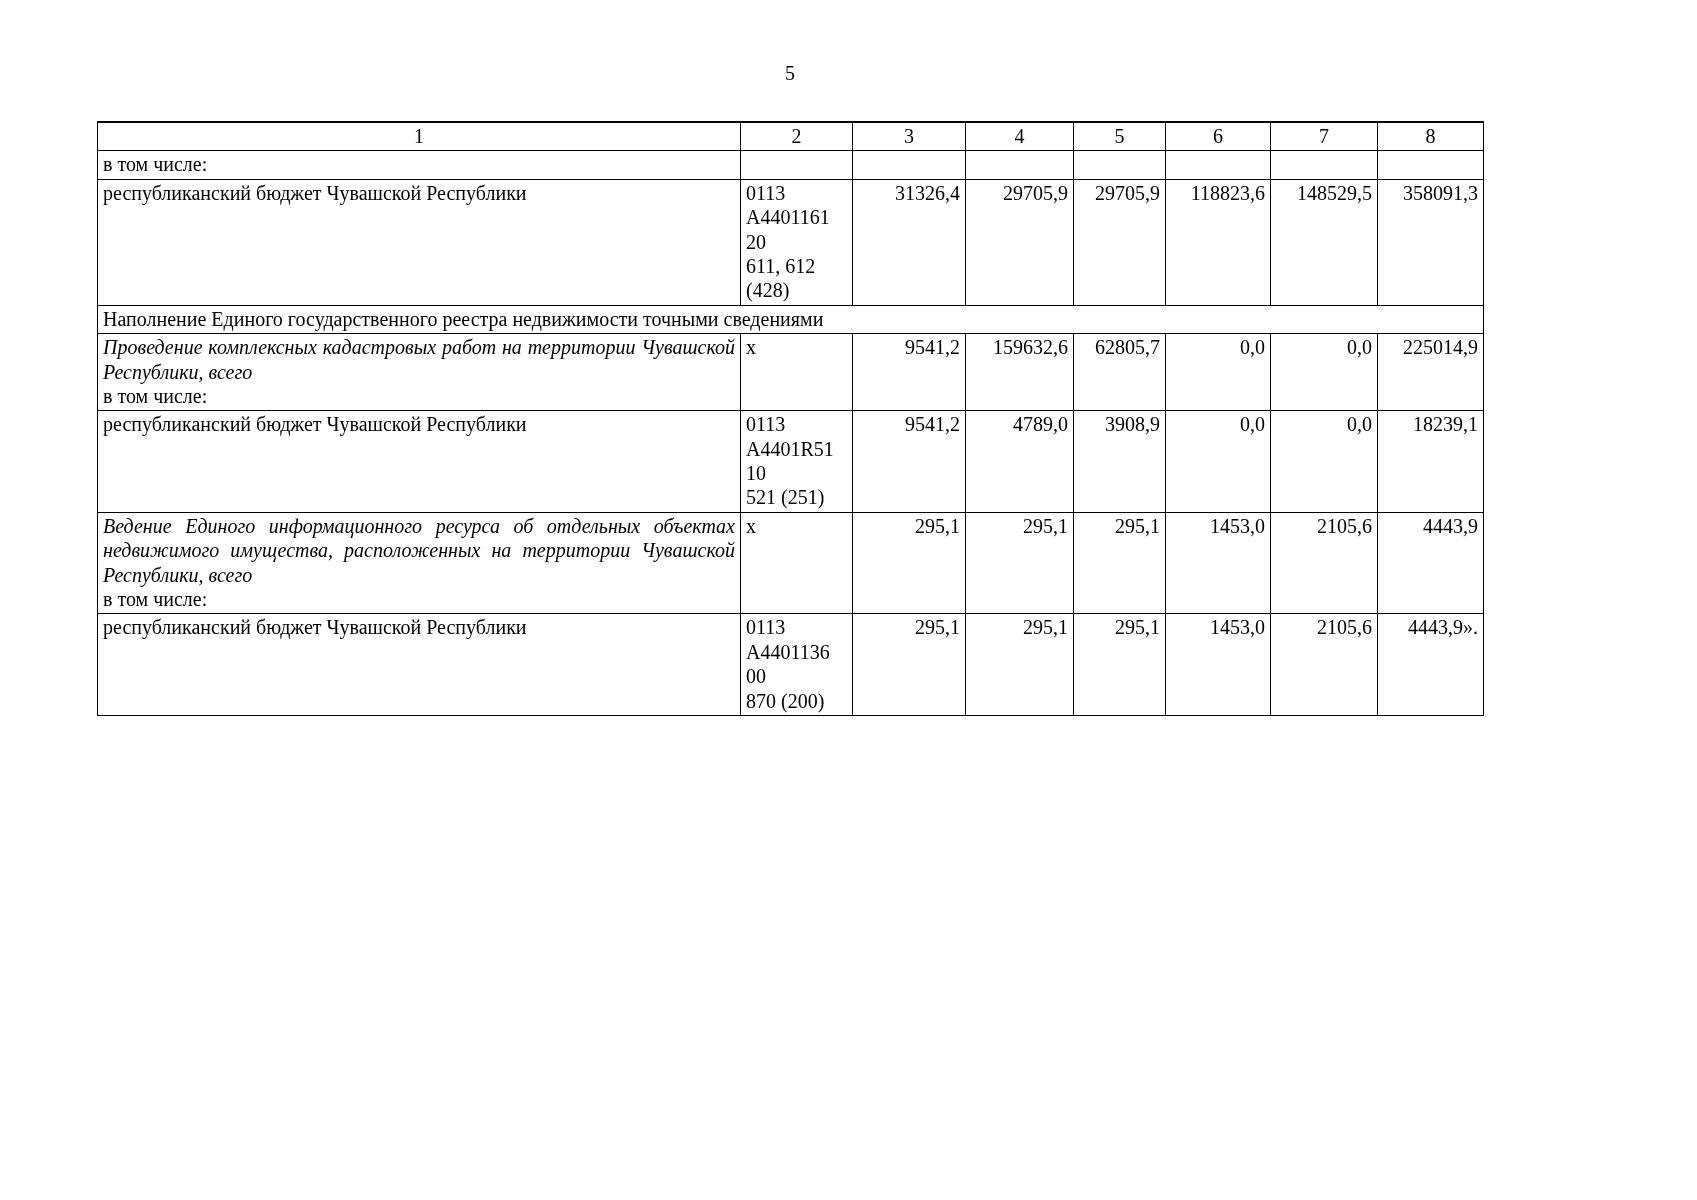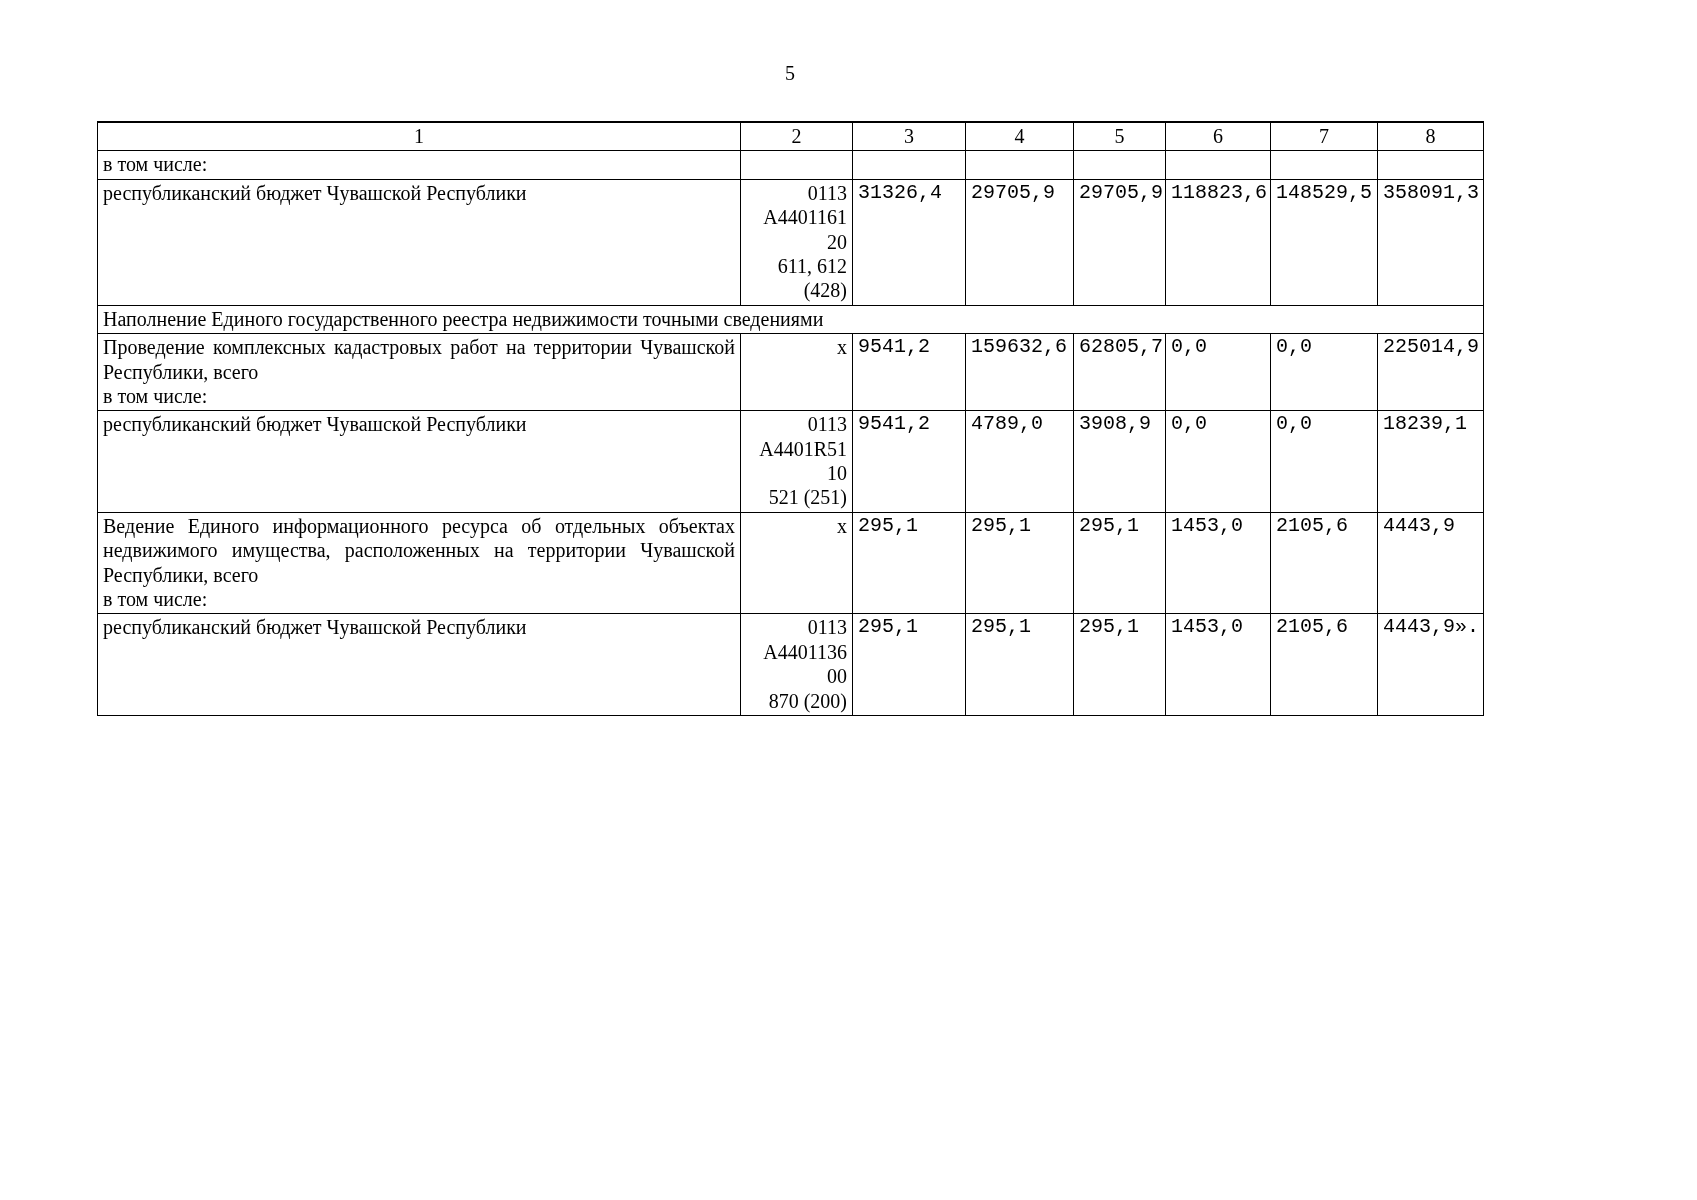--- a/index.html
+++ b/index.html
@@ -46,28 +46,28 @@
     padding-top: 2px;
     padding-bottom: 2px;
   }
   td.label-cell {
     text-align: left;
     padding-left: 10px;
     padding-right: 8px;
   }
   .just {
     text-align: justify;
+    font-style: italic;
   }
   td.code-cell {
+    text-align: left;
+    margin-top: 8px;
+  }
+  td.num-cell {
     text-align: right;
-    margin-top: 8px;
-  }
-  td.num-cell {
-    text-align: left;
-    font-family: Liberation Mono, monospace;
   }
   td.section-cell {
     text-align: justify;
     padding-left: 10px;
     padding-right: 8px;
   }
   td.empty-cell { }
 </style>
 </head>
 <body>

